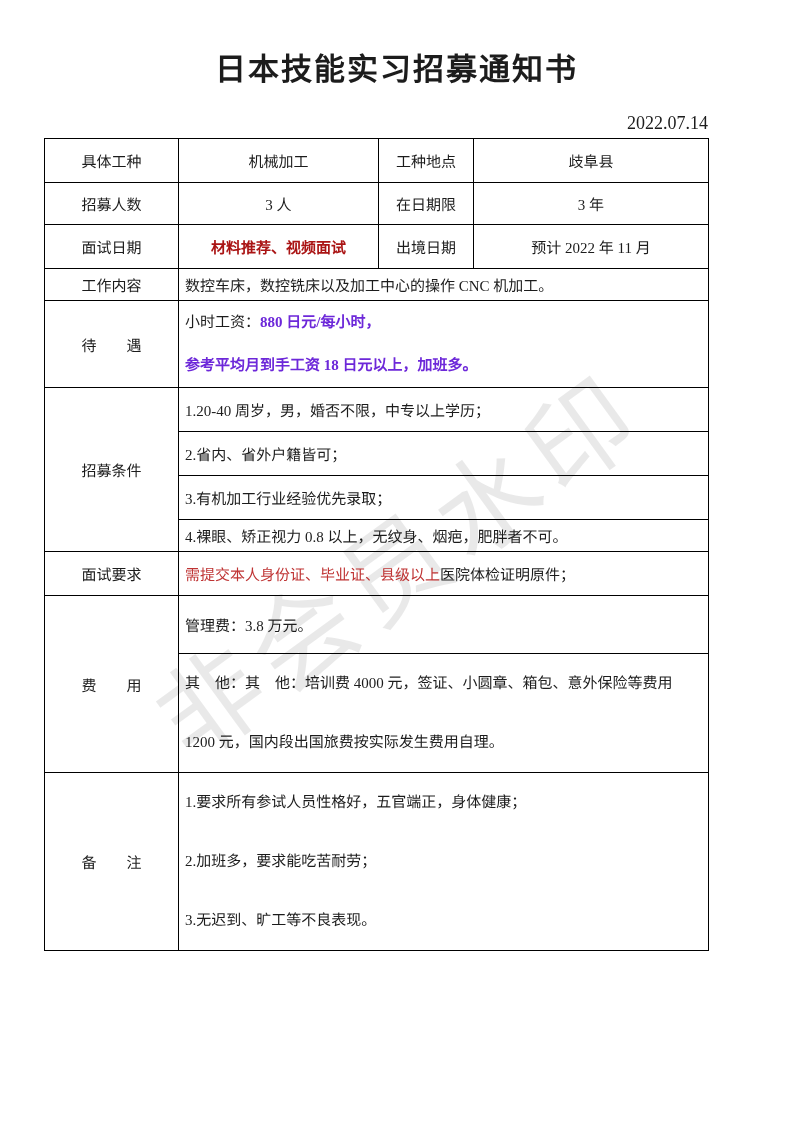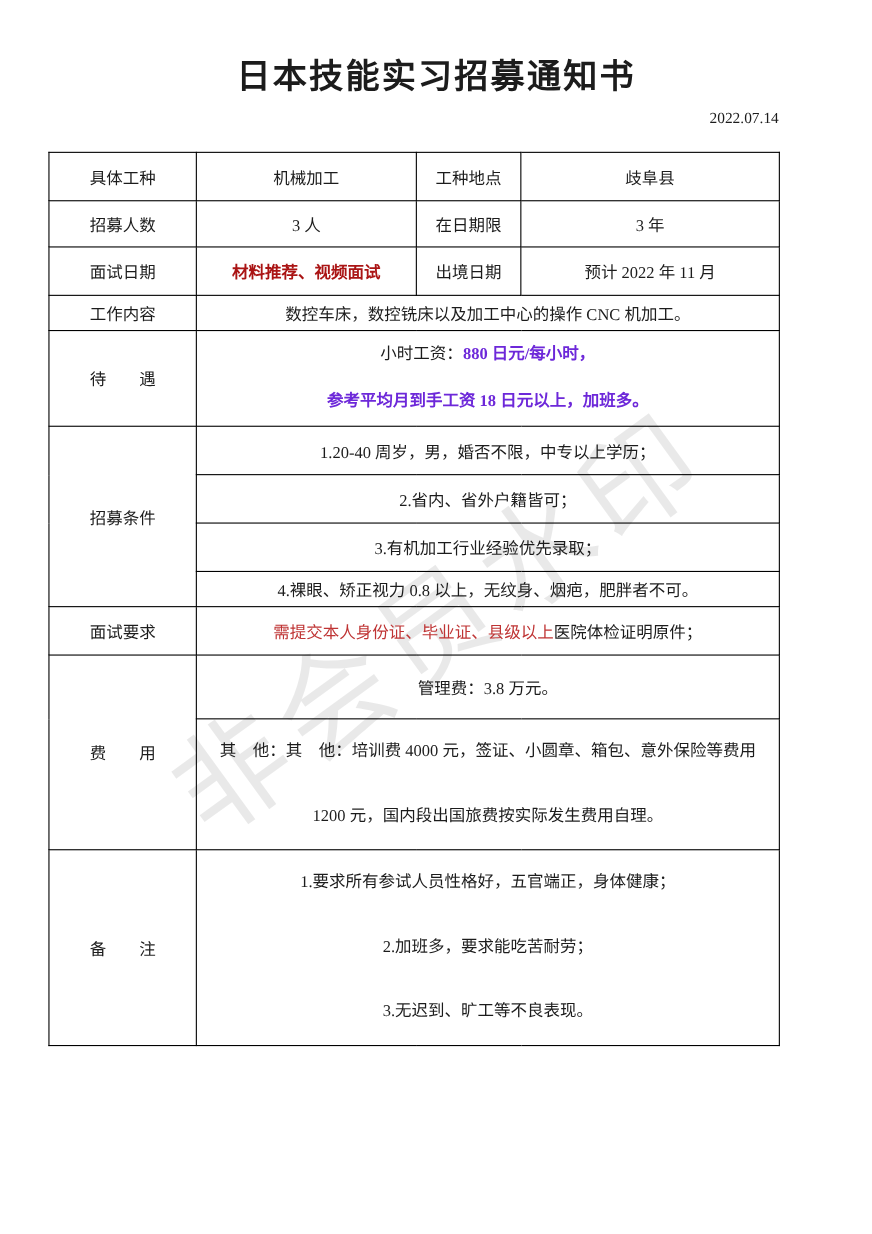--- a/index.html
+++ b/index.html
@@ -14,33 +14,33 @@
     transform:translate(-50%,-50%) rotate(-36deg);
     font-family:"Liberation Sans","DejaVu Sans",sans-serif;
     font-size:104px;letter-spacing:10px;white-space:nowrap;
     color:rgba(0,0,0,0.085);z-index:0;pointer-events:none;user-select:none;
   }
   .title{
     position:absolute;top:44px;left:0;width:100%;margin:0;
     text-align:center;font-size:31px;font-weight:bold;letter-spacing:2px;z-index:1;
   }
   .date{
-    position:absolute;top:101px;right:85px;font-size:14px;z-index:1;
+    position:absolute;top:113px;right:85px;font-size:18px;z-index:1;
   }
   table.notice{
     position:absolute;left:44px;top:138px;width:664px;z-index:1;
     border-collapse:collapse;table-layout:fixed;
   }
   table.notice td{
     border:1.5px solid #000;font-size:15px;vertical-align:middle;
     padding:0 6px;overflow:hidden;
   }
   td.lbl{text-align:center;padding:0 2px;}
   td.ctr{text-align:center;}
-  td.content{text-align:center;}
+  td.content{text-align:left;}
   .r44{height:44px;} .r42{height:42px;} .r45{height:32px;}
   .r87{height:87px;} .r58{height:58px;} .r88{height:88px;} .r131{height:131px;}
   .red-dark{color:#aa1414;font-weight:bold;}
   .red-bright{color:#6d28d9;font-weight:bold;}
   .red-mid{color:#bf3434;}
   .mline{line-height:59px;}
   .salary-cell .line{line-height:43px;}
 </style>
 </head>
 <body>

